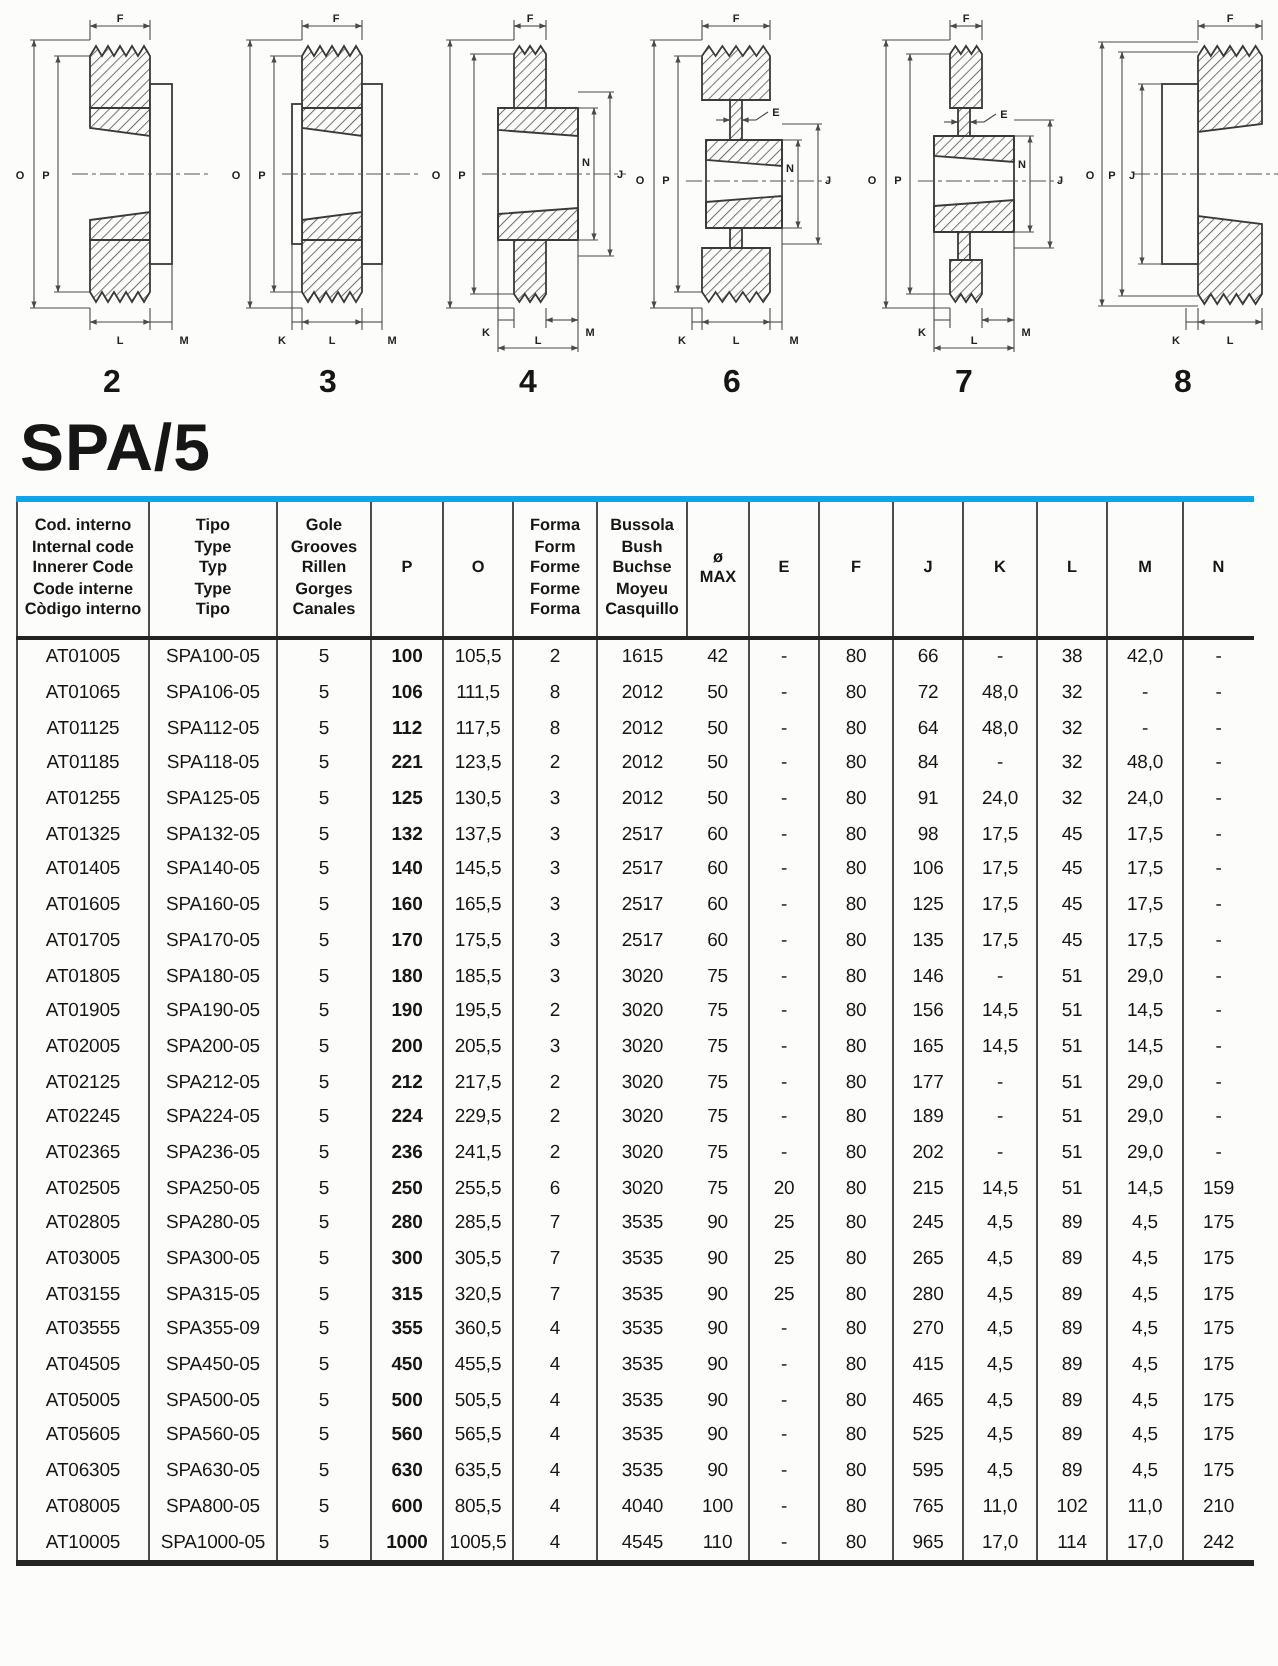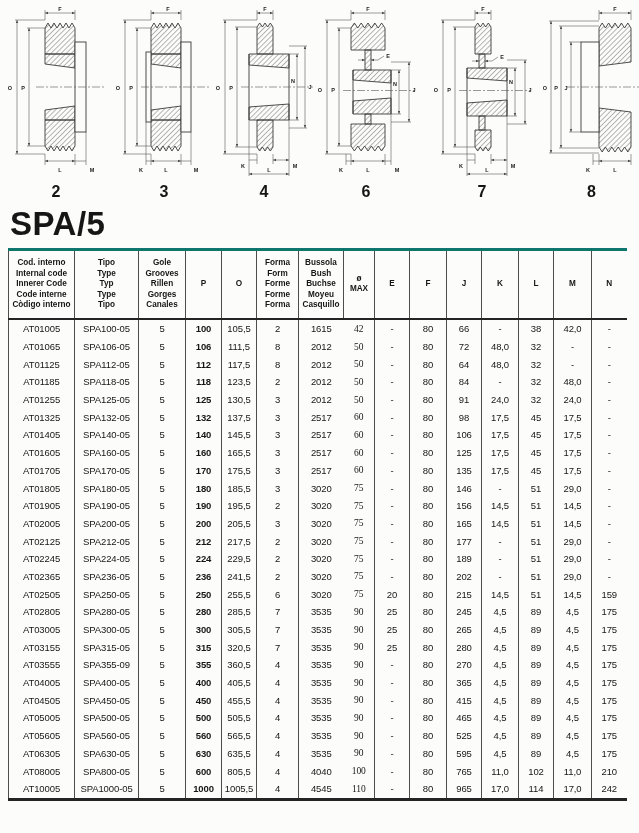--- a/index.html
+++ b/index.html
@@ -21,37 +21,37 @@
   .cl{stroke:#555;stroke-width:0.6;stroke-dasharray:8 2 2 2;}
   
   .page-title{
     font-size:33px;font-weight:bold;letter-spacing:0.5px;
     margin:6px 0 7px 10px;line-height:34px;
   }
   
   table{
     border-collapse:collapse;table-layout:fixed;
     margin-left:8px;width:618px;
-    border-top:3px solid #0f766e;border-bottom:3px solid #242424;
+    border-top:3px solid #0ea5e9;border-bottom:3px solid #242424;
   }
   col.c0{width:66px}col.c1{width:64px}col.c2{width:47px}col.c3{width:36px}
   col.c4{width:35px}col.c5{width:42px}col.c6{width:45px}col.c7{width:31px}
   col.c8{width:35px}col.c9{width:37px}col.c10{width:35px}col.c11{width:37px}
   col.c12{width:35px}col.c13{width:38px}col.c14{width:35px}
   th,td{border-left:1px solid #4d4d4d;padding:0;text-align:center;}
   thead th{
     border-bottom:2.5px solid #242424;
     font-size:8.2px;font-weight:bold;line-height:10.6px;
     vertical-align:middle;padding:7px 1px;
   }
   tbody td{
     font-size:9.5px;height:17.7px;vertical-align:middle;
     letter-spacing:-0.1px;
   }
-  tbody td.c7{border-left:none;font-family:Liberation Serif, serif;}
+  tbody td.c7{border-left:none;}
   td.c3{font-weight:bold;}
 </style>
 </head>
 <body>
 
 <svg width="0" height="0" style="position:absolute">
   <defs>
     <pattern id="hx" patternUnits="userSpaceOnUse" width="3.6" height="3.6" patternTransform="rotate(45)">
       <line x1="0" y1="0" x2="0" y2="3.6" stroke="#6e6e6e" stroke-width="1"></line>
     </pattern>
@@ -423,21 +423,21 @@
         <td class="c10">64</td>
         <td class="c11">48,0</td>
         <td class="c12">32</td>
         <td class="c13">-</td>
         <td class="c14">-</td>
       </tr>
       <tr>
         <td class="c0">AT01185</td>
         <td class="c1">SPA118-05</td>
         <td class="c2">5</td>
-        <td class="c3">118</td>
+        <td class="c3">221</td>
         <td class="c4">123,5</td>
         <td class="c5">2</td>
         <td class="c6">2012</td>
         <td class="c7">50</td>
         <td class="c8">-</td>
         <td class="c9">80</td>
         <td class="c10">84</td>
         <td class="c11">-</td>
         <td class="c12">32</td>
         <td class="c13">48,0</td>
@@ -709,37 +709,20 @@
         <td class="c7">90</td>
         <td class="c8">-</td>
         <td class="c9">80</td>
         <td class="c10">270</td>
         <td class="c11">4,5</td>
         <td class="c12">89</td>
         <td class="c13">4,5</td>
         <td class="c14">175</td>
       </tr>
       <tr>
-        <td class="c0">AT04005</td>
-        <td class="c1">SPA400-05</td>
-        <td class="c2">5</td>
-        <td class="c3">400</td>
-        <td class="c4">405,5</td>
-        <td class="c5">4</td>
-        <td class="c6">3535</td>
-        <td class="c7">90</td>
-        <td class="c8">-</td>
-        <td class="c9">80</td>
-        <td class="c10">365</td>
-        <td class="c11">4,5</td>
-        <td class="c12">89</td>
-        <td class="c13">4,5</td>
-        <td class="c14">175</td>
-      </tr>
-      <tr>
         <td class="c0">AT04505</td>
         <td class="c1">SPA450-05</td>
         <td class="c2">5</td>
         <td class="c3">450</td>
         <td class="c4">455,5</td>
         <td class="c5">4</td>
         <td class="c6">3535</td>
         <td class="c7">90</td>
         <td class="c8">-</td>
         <td class="c9">80</td>

